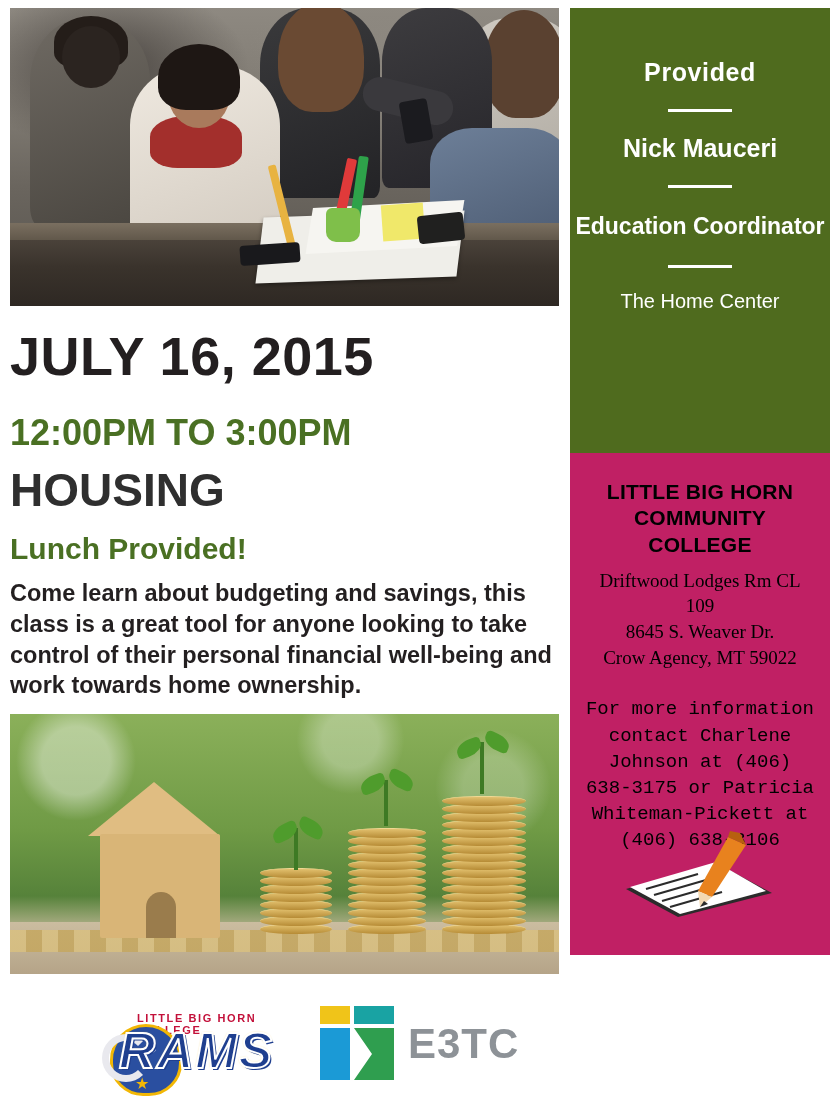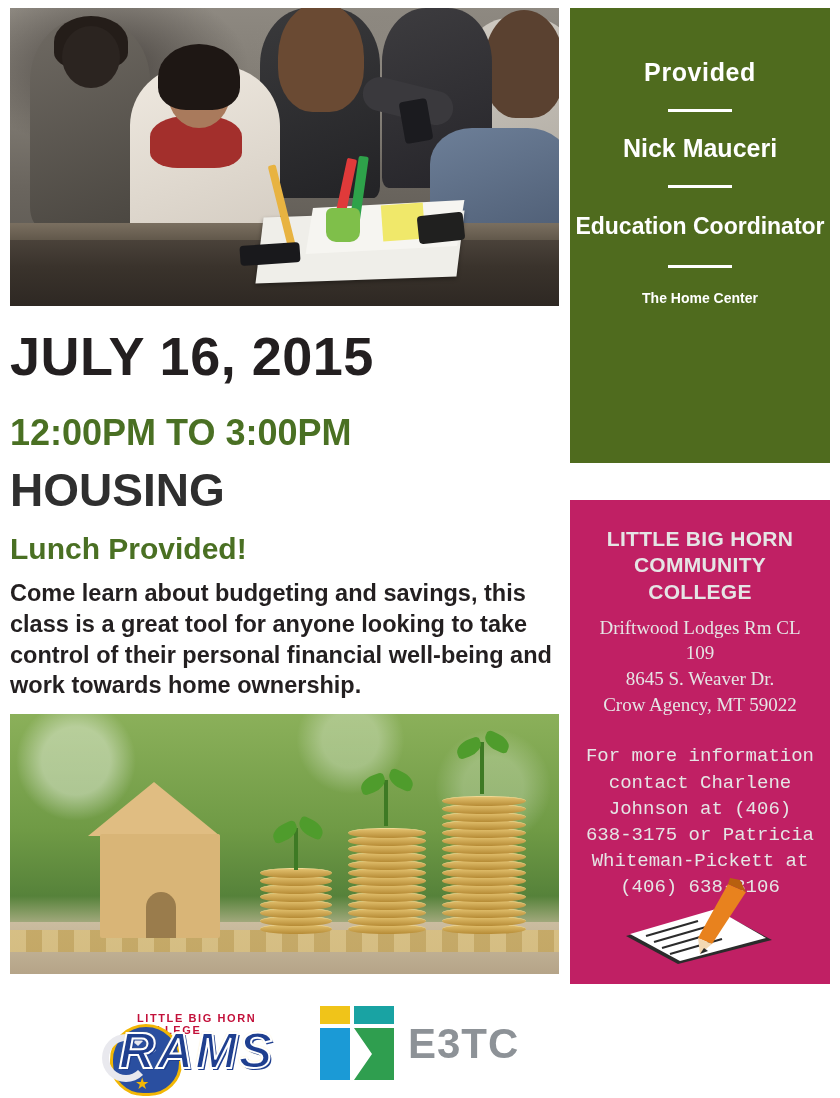--- a/index.html
+++ b/index.html
@@ -238,31 +238,31 @@
   .gp-name {
     font-size: 25px;
     font-weight: bold;
   }
   .gp-role {
     font-size: 23px;
     font-weight: bold;
     line-height: 1.45;
   }
   .gp-org {
-    font-size: 14px;
-    font-weight: bold;
+    font-size: 20px;
+    font-weight: normal;
   }
 
   
   .pink-panel {
     position: absolute;
-    left: 570px; top: 500px;
+    left: 570px; top: 453px;
     width: 260px; height: 502px;
     background: #c02064;
-    color: #e5e5e5;
+    color: #000000;
     text-align: center;
     padding: 26px 14px 0 14px;
     box-sizing: border-box;
   }
   .pp-college {
     font-size: 21px;
     font-weight: bold;
     line-height: 1.25;
     letter-spacing: .3px;
     font-family: "Liberation Sans", sans-serif;

